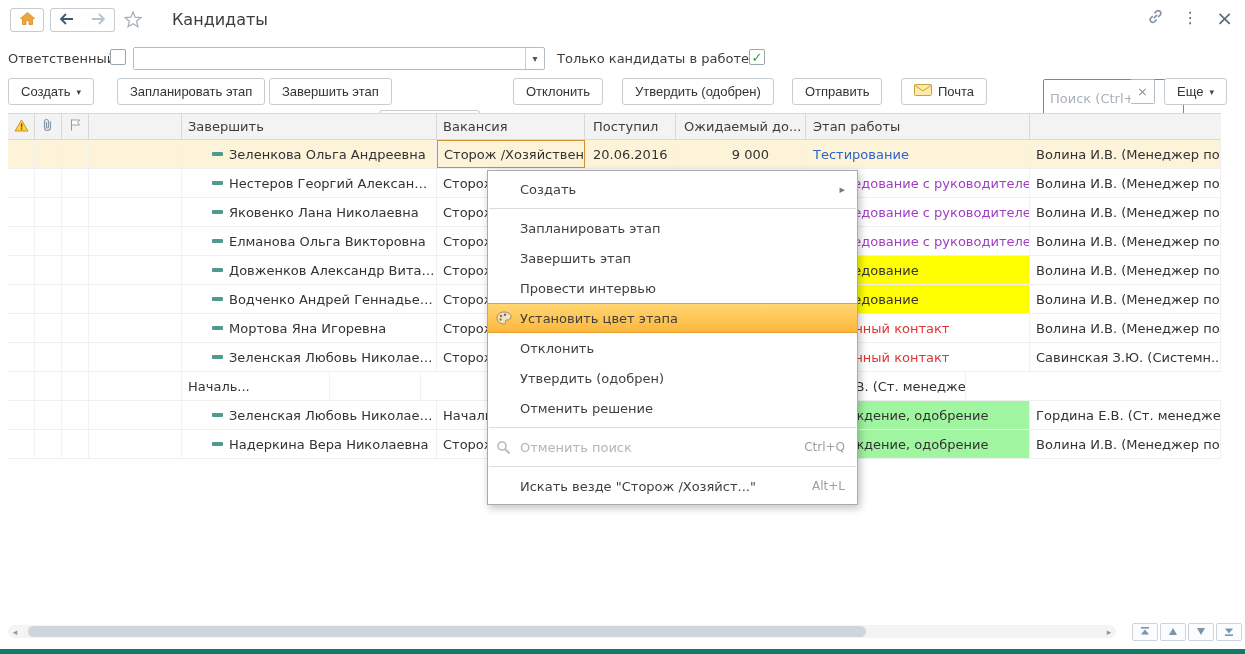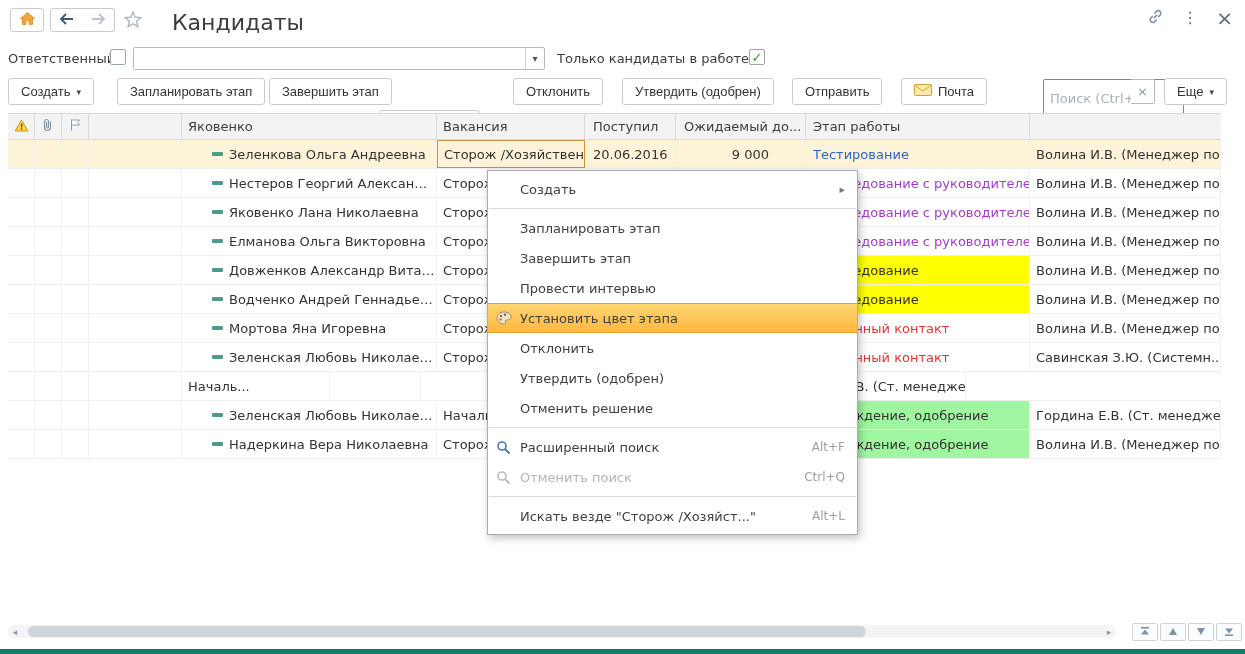--- a/index.html
+++ b/index.html
@@ -9,21 +9,21 @@
     font-family:"DejaVu Sans","Liberation Sans",sans-serif;
     font-size:13px; color:#333;
   }
   
   .tb-btn { position:absolute; top:8px; height:24px; display:flex; align-items:center; justify-content:center;
             background:#fff; border:1px solid #c6ccd2; border-radius:3px; cursor:pointer; }
   .btn-home { left:10px; width:34px; }
   .btn-back { left:50px; width:33px; border-radius:3px 0 0 3px; }
   .btn-fwd  { left:82px; width:33px; border-left:none; border-radius:0 3px 3px 0; }
   .star { position:absolute; left:124px; top:11px; cursor:pointer; }
-  .page-title { position:absolute; left:172px; top:10px; font-size:22px; font-weight:normal; color:#3c3c3c; }
+  .page-title { position:absolute; left:172px; top:10px; font-size:16px; font-weight:normal; color:#3c3c3c; }
   .tb-right { position:absolute; top:8px; right:12px; display:flex; align-items:center; gap:18px; }
   .tb-right span { cursor:pointer; color:#5a6b77; }
   .kebab { font-size:16px; line-height:16px; }
   .close-x { font-size:20px; line-height:18px; }
   
   .flt-label { position:absolute; top:51px; color:#3c3c3c; }
   .lbl-resp { left:8px; }
   .lbl-only { left:557px; }
   .checkbox { position:absolute; width:16px; height:16px; background:#fff; border:1px solid #9aa5ad; border-radius:2px;
               display:flex; align-items:center; justify-content:center; cursor:pointer; }
@@ -198,21 +198,21 @@
             <path d="M8.5 3.5v6a3 3 0 0 1-6 0v-6a2 2 0 0 1 4 0v5.5a1 1 0 0 1-2 0V4" fill="none" stroke="#8a98a6" stroke-width="1.2"></path>
           </svg></span>
       </div>
     <div class="cell c2">
         <span><svg width="11" height="12" viewBox="0 0 11 12">
             <path d="M1.5 0.5 V11.5" stroke="#8a98a6"></path>
             <path d="M1.5 1 H9.5 L7.5 3.5 L9.5 6 H1.5 Z" fill="#fff" stroke="#8a98a6" stroke-width="0.9"></path>
           </svg></span>
       </div>
     <div class="cell c3"></div>
-    <div class="cell c4">Яковенко</div>
+    <div class="cell c4">Завершить</div>
     <div class="cell c5">Вакансия</div>
     <div class="cell c6">Поступил</div>
     <div class="cell c7" style="justify-content:flex-start;padding-right:8px;">Ожидаемый до...</div>
     <div class="cell c8">Этап работы</div>
   </div>
   <div>
       <div class="trow selected">
         <div class="cell c0"></div>
         <div class="cell c1"></div>
         <div class="cell c2"></div>
@@ -412,30 +412,20 @@
     </div>
     <div class="mi">
       <span class="mi-icon"></span>
       <span class="mi-label">Утвердить (одобрен)</span>
     </div>
     <div class="mi">
       <span class="mi-icon"></span>
       <span class="mi-label">Отменить решение</span>
     </div>
     <div class="msep"></div>
-    <div class="mi">
-      <span class="mi-icon">
-        <svg width="15" height="15" viewBox="0 0 15 15">
-          <circle cx="6" cy="6" r="4" fill="none" stroke="#4a78b0" stroke-width="1.6"></circle>
-          <path d="M9 9 L13.5 13.5" stroke="#4a78b0" stroke-width="2"></path>
-        </svg>
-      </span>
-      <span class="mi-label">Расширенный поиск</span>
-      <span class="mi-shortcut">Alt+F</span>
-    </div>
     <div class="mi dis">
       <span class="mi-icon">
         <svg width="15" height="15" viewBox="0 0 15 15">
           <circle cx="6" cy="6" r="4" fill="none" stroke="#b5bcc3" stroke-width="1.6"></circle>
           <path d="M9 9 L13.5 13.5" stroke="#b5bcc3" stroke-width="2"></path>
         </svg>
       </span>
       <span class="mi-label">Отменить поиск</span>
       <span class="mi-shortcut">Ctrl+Q</span>
     </div>

